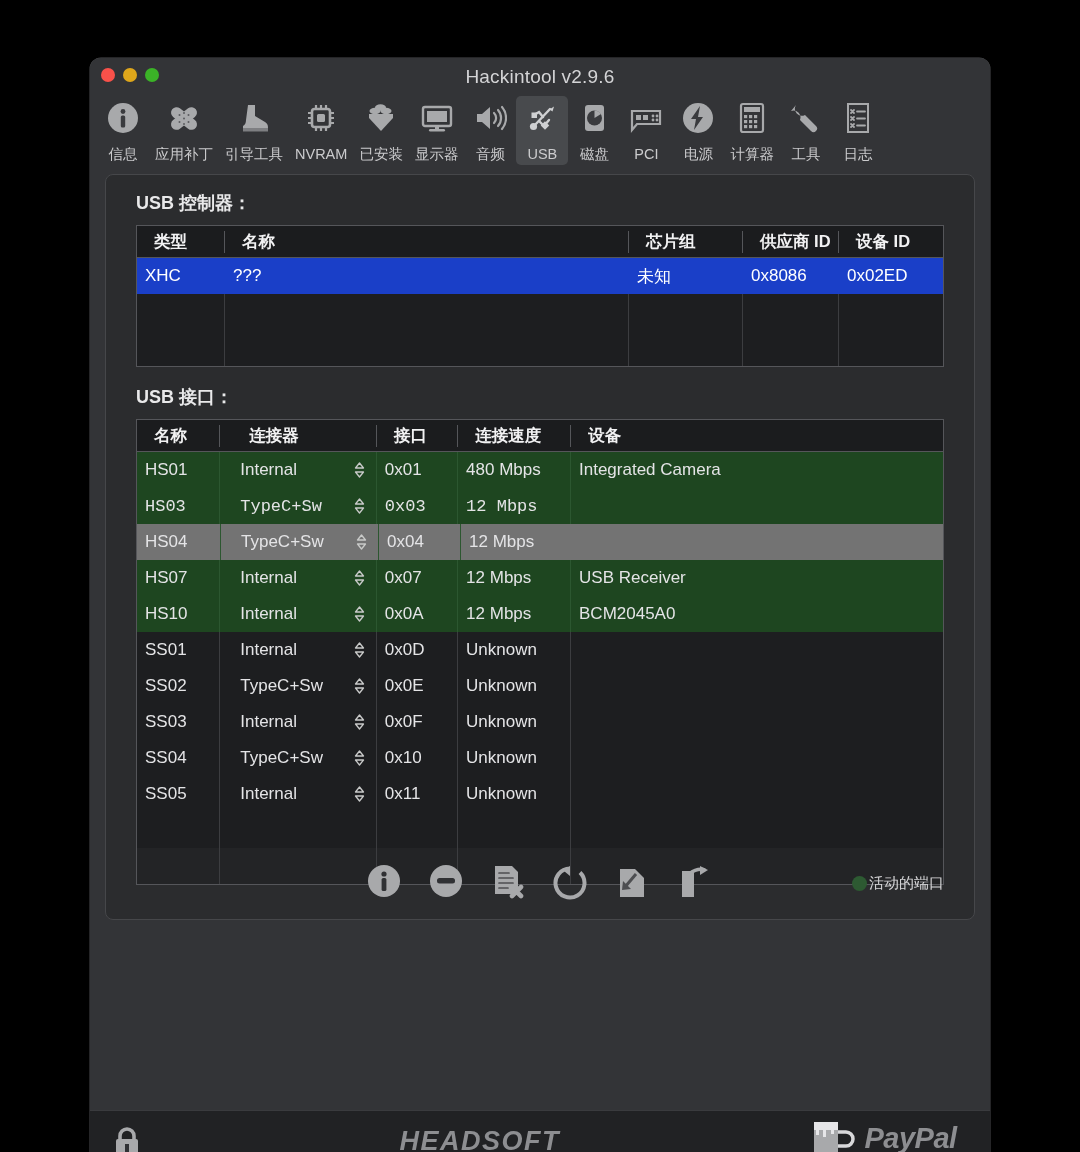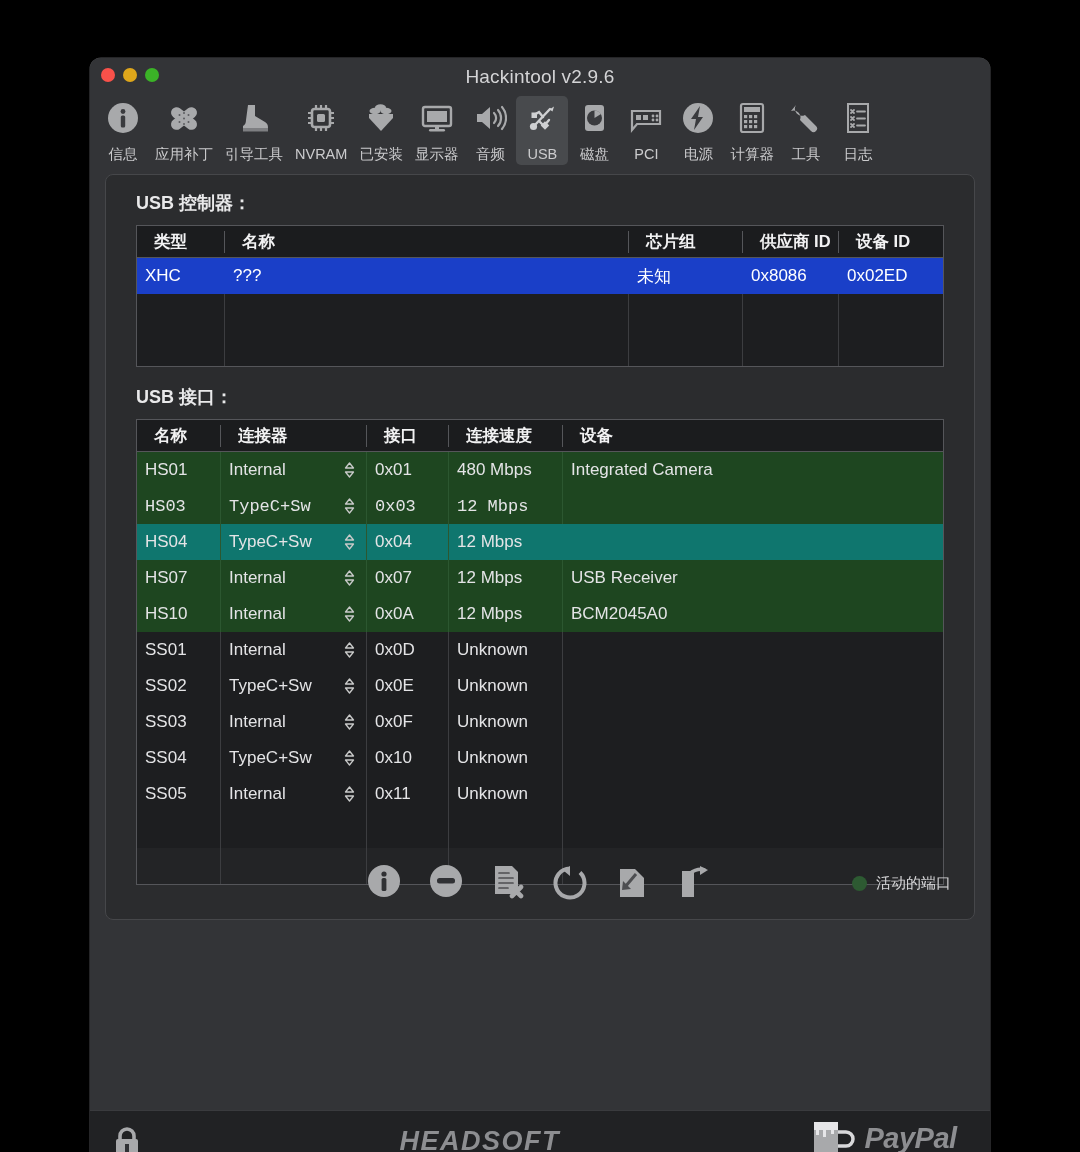--- a/index.html
+++ b/index.html
@@ -104,21 +104,21 @@
   .c-name{ width:404px; }
   .c-chipset{ width:114px; }
   .c-vendor{ width:96px; }
   .c-device{ width:96px; }
   .ctrl-row.selected{ background:#1a3fc8; color:#ffffff; }
   .ctrl-row.selected .cell{ border-right-color:#1a3fc8; }
   .ctrl-row.empty{ background:#1d1e20; }
 
   
   .p-name{ width:84px; }
-  .p-conn{ width:146px; }
+  .p-conn{ width:146px;margin-left:12px; }
   .p-port{ width:82px; }
   .p-speed{ width:114px; }
   .p-dev{ width:376px; }
   .prow.active{ background:#1e4620; }
   .prow.active .cell{ border-right-color:#2c5730; }
   .prow.inactive{ background:#1d1e20; }
   .prow.filler{ background:#1d1e20; }
   .prow.filler-alt{ background:#232426; }
 
   .conncell{ justify-content:space-between; }
@@ -134,21 +134,21 @@
     position:absolute; left:0; right:0; bottom:8px;
     height:56px;
     display:flex; align-items:center;
   }
   #actions{
     display:flex; gap:22px;
     margin-left:258px;
   }
   .actbtn{ width:40px; height:40px; display:flex; align-items:center; justify-content:center; }
   #portstatus{
-    display:flex; align-items:center; gap:9px;
+    display:flex; align-items:center; gap:2px;
     margin-left:138px;
   }
   #statusdot{ width:15px; height:15px; border-radius:50%; background:#2d5a32; }
   #statuslabel{ color:#d8d8da; font-size:15px; }
 
   
   #footer{
     position:absolute; left:0; right:0; bottom:0;
     height:62px;
     background:#212224;
@@ -456,21 +456,21 @@
                 <svg width="11" height="20" viewBox="0 0 11 20">
                   <path d="M5.5 3 L9.5 8 H1.5z" fill="none" stroke="#c9cac9" stroke-width="1.3" stroke-linejoin="round"></path>
                   <path d="M5.5 17 L9.5 12 H1.5z" fill="none" stroke="#c9cac9" stroke-width="1.3" stroke-linejoin="round"></path>
                 </svg>
               </span>
             </div>
             <div class="cell p-port">0x03</div>
             <div class="cell p-speed">12 Mbps</div>
             <div class="cell p-dev"></div>
           </div>
-          <div class="trow prow active" style="background: #0f766e;">
+          <div class="trow prow active" style="background: #737373;">
             <div class="cell p-name">HS04</div>
             <div class="cell p-conn conncell">
               <span>TypeC+Sw</span>
               <span class="stepper">
                 <svg width="11" height="20" viewBox="0 0 11 20">
                   <path d="M5.5 3 L9.5 8 H1.5z" fill="none" stroke="#c9cac9" stroke-width="1.3" stroke-linejoin="round"></path>
                   <path d="M5.5 17 L9.5 12 H1.5z" fill="none" stroke="#c9cac9" stroke-width="1.3" stroke-linejoin="round"></path>
                 </svg>
               </span>
             </div>

